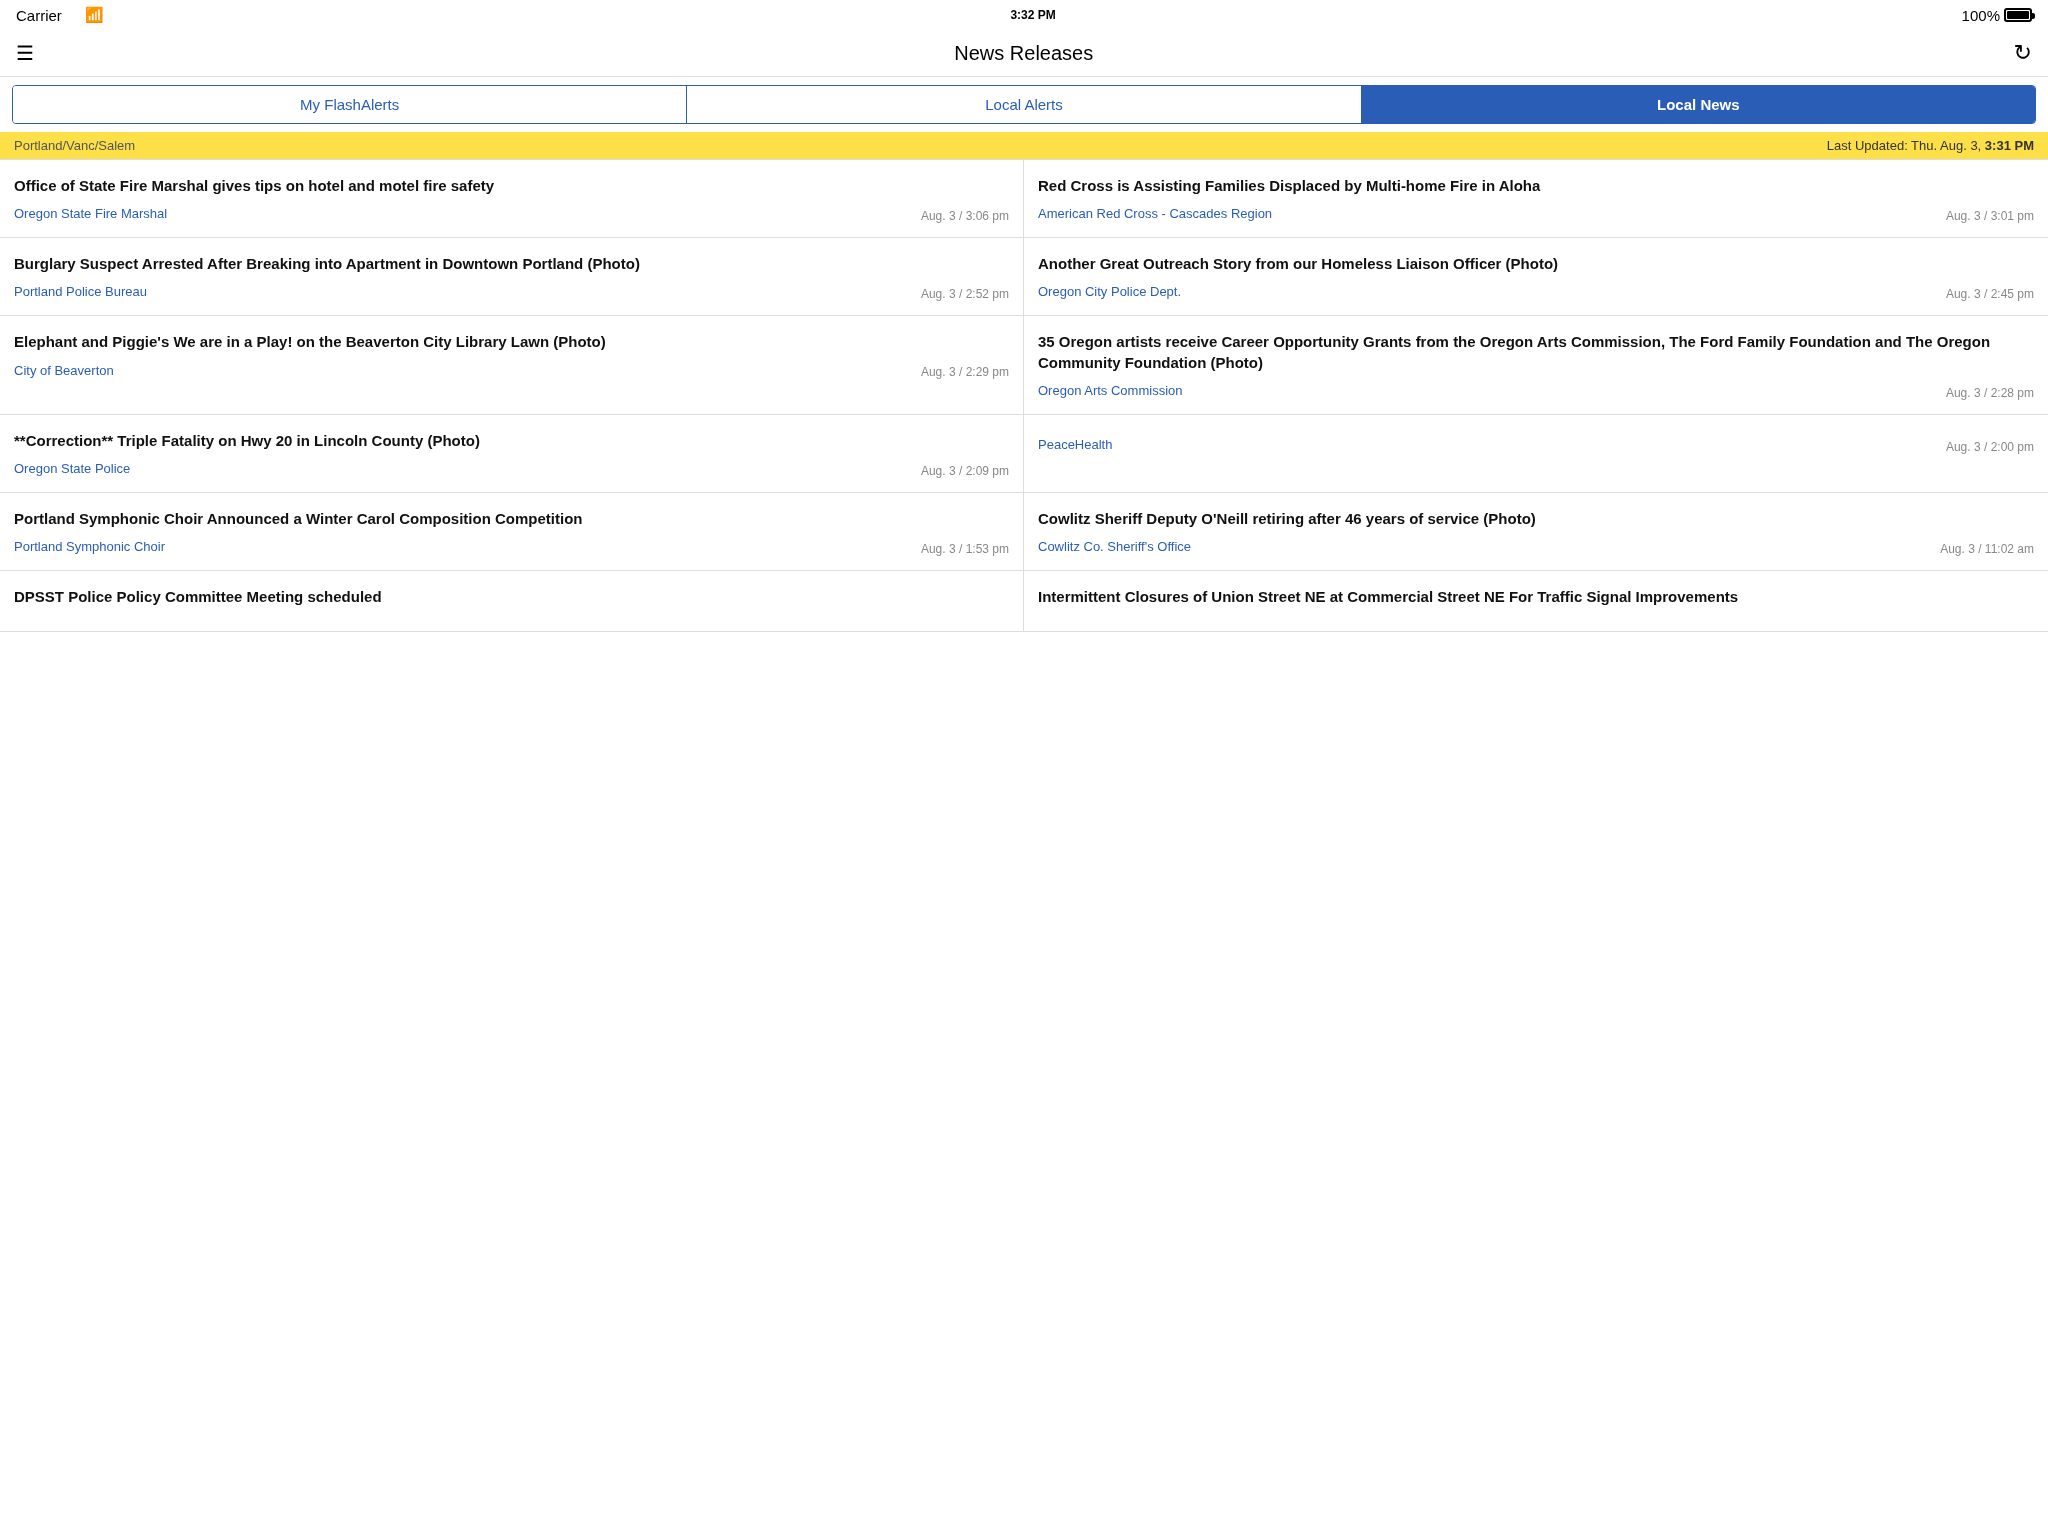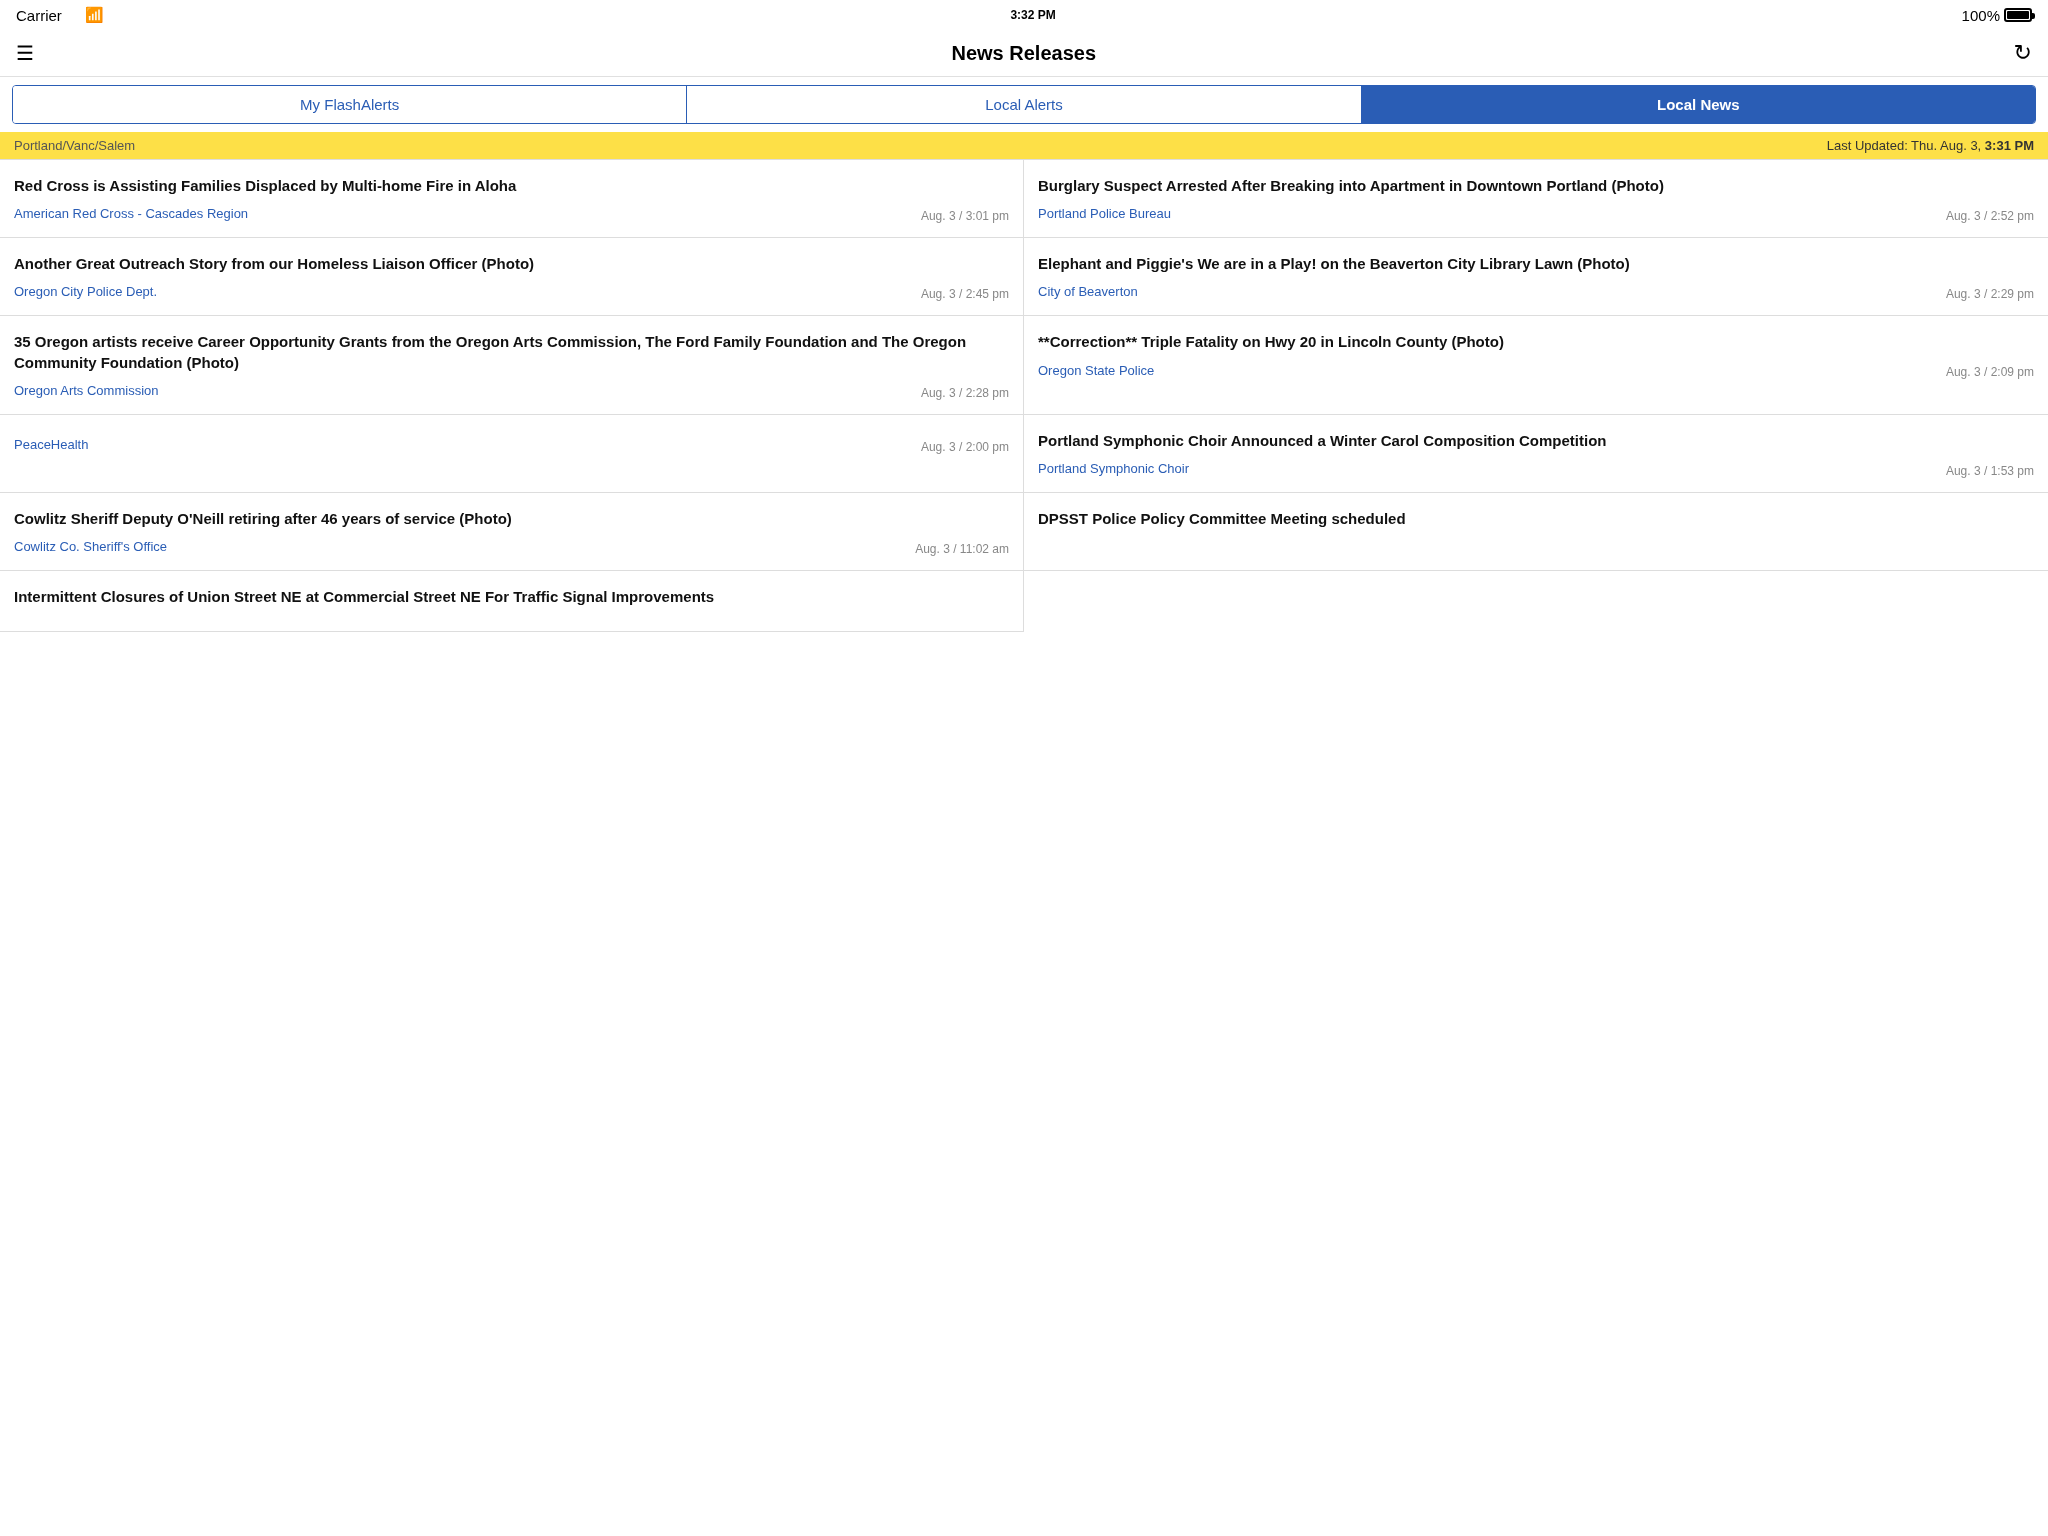--- a/index.html
+++ b/index.html
@@ -16,21 +16,21 @@
     .status-right { display: flex; align-items: center; gap: 4px; font-size: 15px; font-weight: 500; }
     .battery-icon { width: 28px; height: 14px; border: 2px solid #000; border-radius: 3px; position: relative; display: inline-block; }
     .battery-icon::after { content: ''; position: absolute; right: -5px; top: 3px; width: 3px; height: 6px; background: #000; border-radius: 0 2px 2px 0; }
     .battery-fill { position: absolute; left: 1px; top: 1px; bottom: 1px; width: calc(100% - 2px); background: #000; border-radius: 1px; }
 
     
     .header {
       display: flex; justify-content: space-between; align-items: center;
       padding: 10px 16px; border-bottom: 1px solid #e0e0e0; background: #fff;
     }
-    .header-title { font-size: 20px; font-weight: 700; text-align: center; flex: 1; }
+    .header-title { font-size: 20px; font-weight: 400; text-align: center; flex: 1; }
     .hamburger-icon { font-size: 20px; cursor: pointer; line-height: 1; }
     .refresh-icon { font-size: 22px; cursor: pointer; }
 
     
     .tab-bar {
       display: flex; border: 1.5px solid #2a5db5; border-radius: 4px; margin: 8px 12px;
       overflow: hidden;
     }
     .tab {
       flex: 1; text-align: center; padding: 10px 4px; font-size: 15px;
@@ -110,20 +110,27 @@
 
 <div class="info-bar">
   <span>Portland/Vanc/Salem</span>
   <span class="last-updated">
     <span>Last Updated: Thu. Aug. 3,</span>
     <strong>3:31 PM</strong>
   </span>
 </div>
 
 <div class="news-grid" id="news-grid">
+<div class="news-item">
+      <div class="news-item-title">Office of State Fire Marshal gives tips on hotel and motel fire safety</div>
+      <div class="news-item-footer">
+        <span class="news-source">Oregon State Fire Marshal</span>
+        <span class="news-time">Aug. 3 / 3:06 pm</span>
+      </div>
+    </div>
     <div class="news-item">
       <div class="news-item-title">Red Cross is Assisting Families Displaced by Multi-home Fire in Aloha</div>
       <div class="news-item-footer">
         <span class="news-source">American Red Cross - Cascades Region</span>
         <span class="news-time">Aug. 3 / 3:01 pm</span>
       </div>
     </div>
     <div class="news-item">
       <div class="news-item-title">Burglary Suspect Arrested After Breaking into Apartment in Downtown Portland (Photo)</div>
       <div class="news-item-footer">

